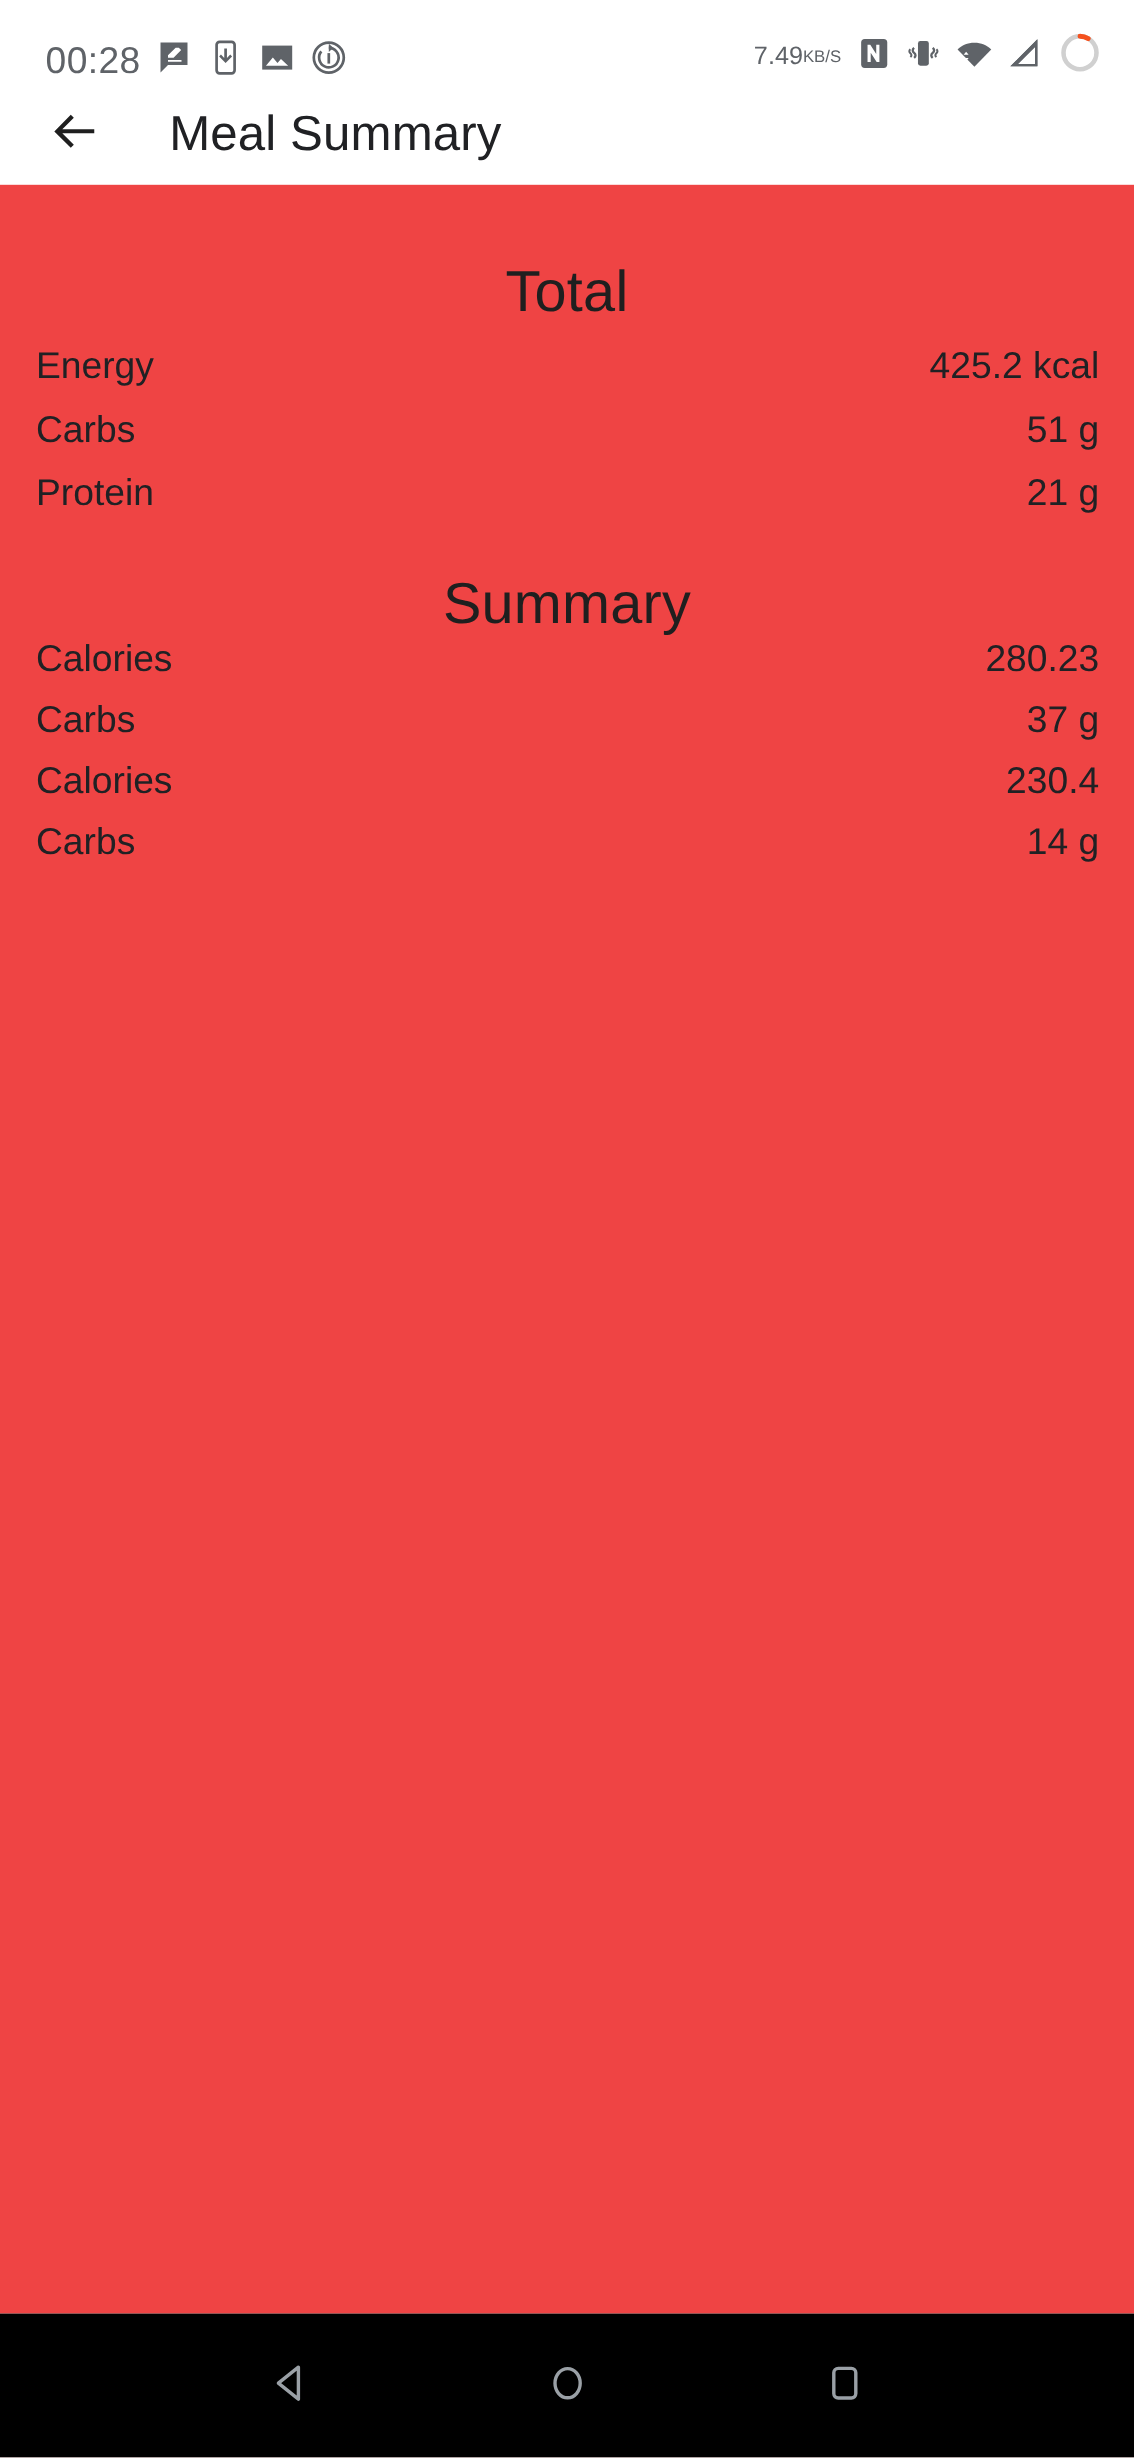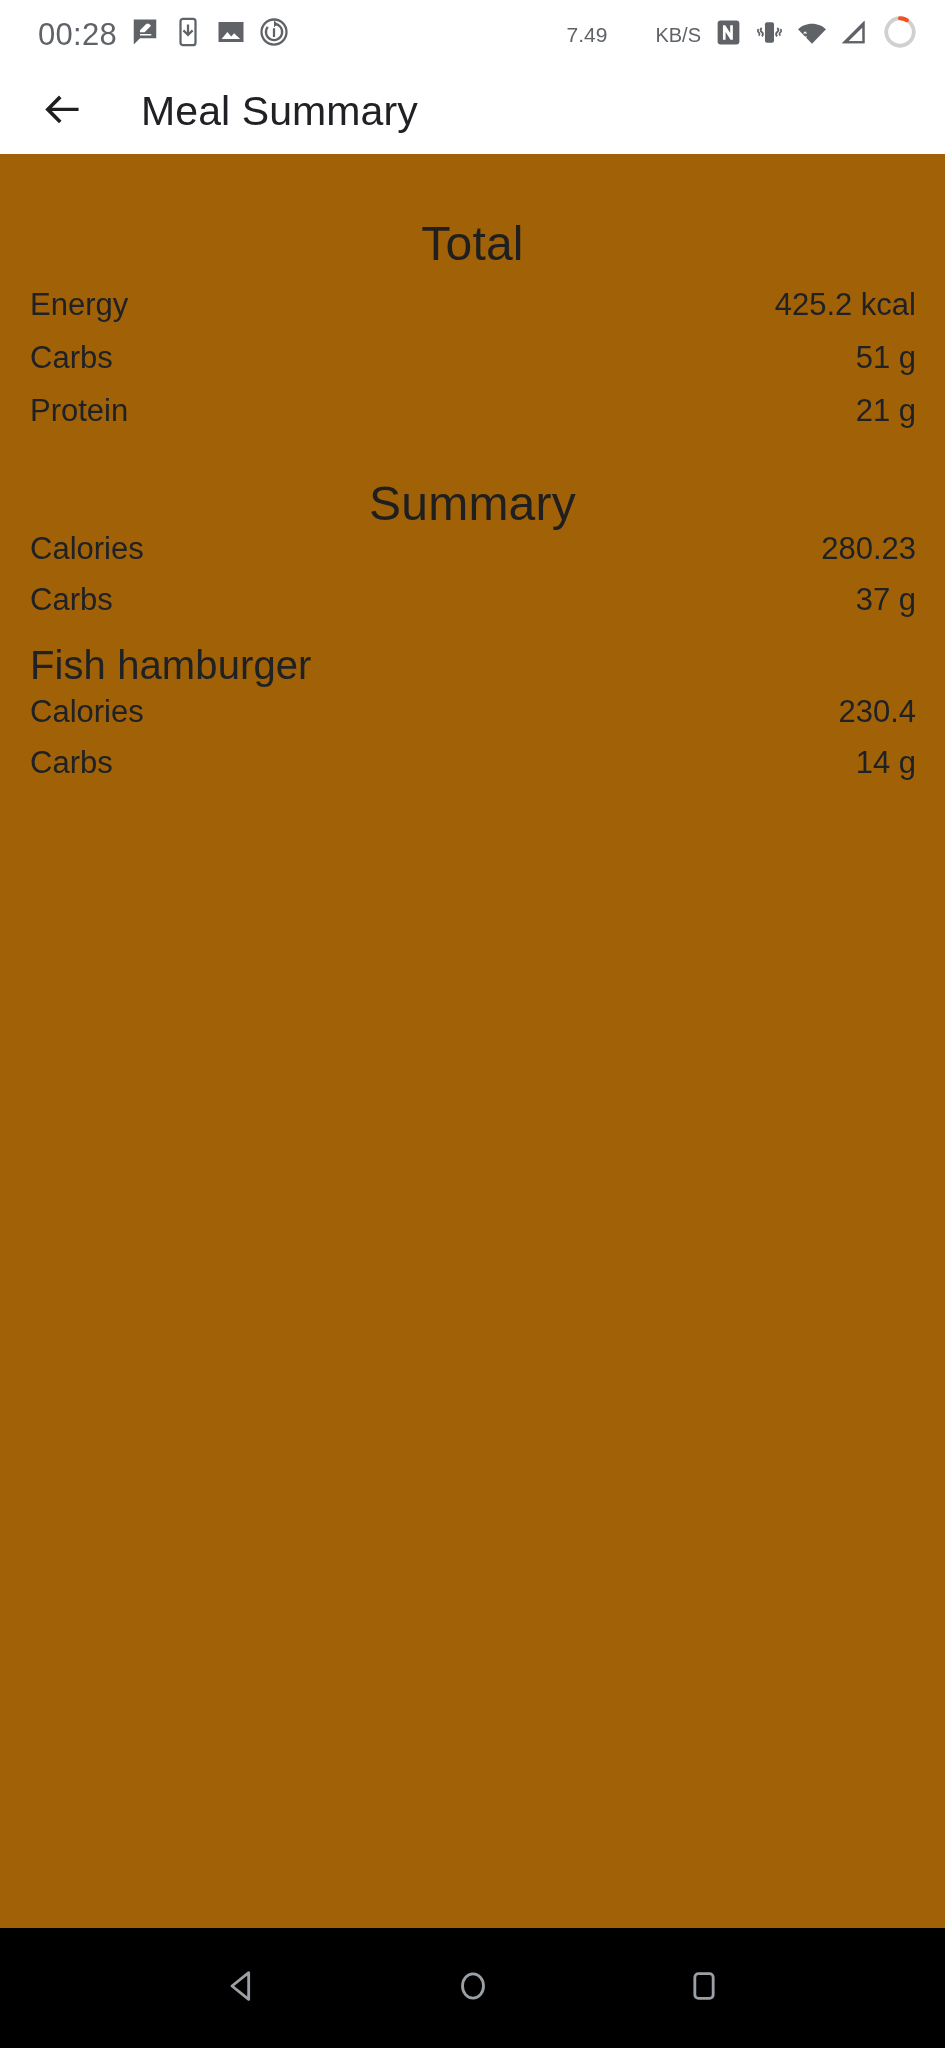--- a/index.html
+++ b/index.html
@@ -20,21 +20,21 @@
     display: flex;
     flex-direction: column;
   }
 
   
   .status-bar {
     height: 68px;
     flex: 0 0 68px;
     background: #ffffff;
     display: flex;
-    align-items: center;
+    align-items: flex-end;
     justify-content: space-between;
     padding: 0 26px 0 38px;
   }
   .status-left {
     display: flex;
     align-items: center;
     gap: 13px;
   }
   .status-clock {
     font-size: 31px;
@@ -52,21 +52,21 @@
 
   .netspeed {
     display: flex;
     align-items: center;
     justify-content: center;
     line-height: 1;
     color: #5f6368;
     margin-right: 2px;
   }
   .netspeed .ns-num { font-size: 21px; }
-  .netspeed .ns-unit { font-size: 20px; margin-top: 1px; margin-left: 48px; }
+  .netspeed .ns-unit { font-size: 14px; margin-top: 1px; }
 
   
   .app-bar {
     height: 86px;
     flex: 0 0 86px;
     display: flex;
     align-items: center;
     padding-left: 30px;
   }
   .back-btn {
@@ -83,21 +83,21 @@
     font-size: 41px;
     color: #202124;
     margin-left: 47px;
     font-weight: 400;
     letter-spacing: 0.1px;
   }
 
   
   .content {
     flex: 1 1 auto;
-    background: #a16207;
+    background: #ef4444;
     overflow: hidden;
   }
 
   .section-heading {
     text-align: center;
     font-size: 48px;
     font-weight: 400;
     color: #1f1f1f;
     letter-spacing: 0.2px;
   }
@@ -283,21 +283,20 @@
           <span class="nutri-value">280.23</span>
         </div>
         <div class="nutri-row">
           <span class="nutri-label">Carbs</span>
           <span class="nutri-value">37 g</span>
         </div>
       </div>
     </div>
 
     <div>
-      <h3 class="item-title">Fish hamburger</h3>
       <div class="item-rows">
         <div class="nutri-row">
           <span class="nutri-label">Calories</span>
           <span class="nutri-value">230.4</span>
         </div>
         <div class="nutri-row">
           <span class="nutri-label">Carbs</span>
           <span class="nutri-value">14 g</span>
         </div>
       </div>

